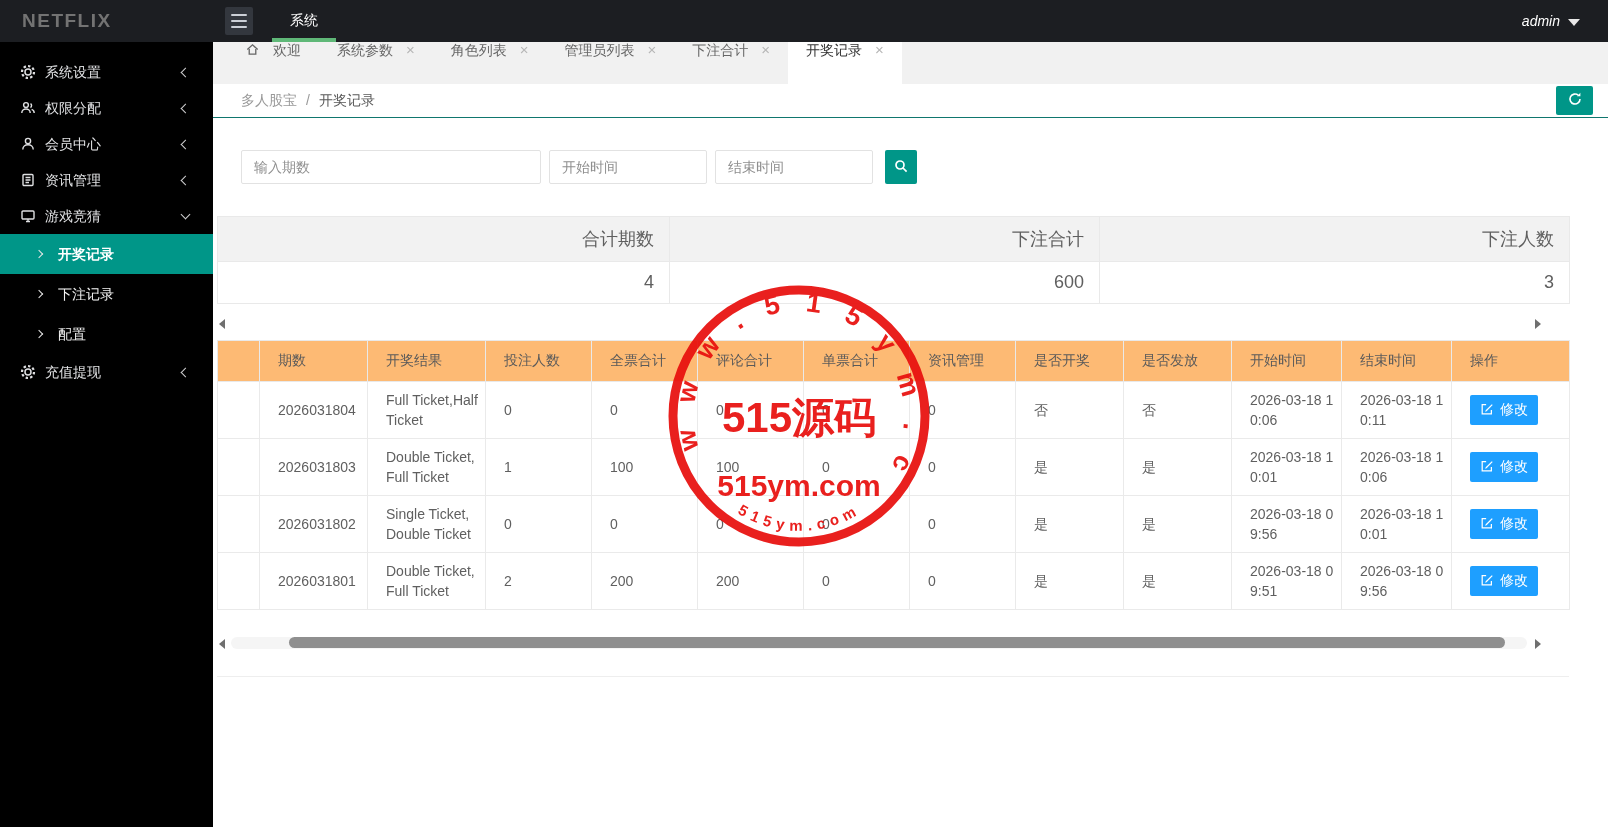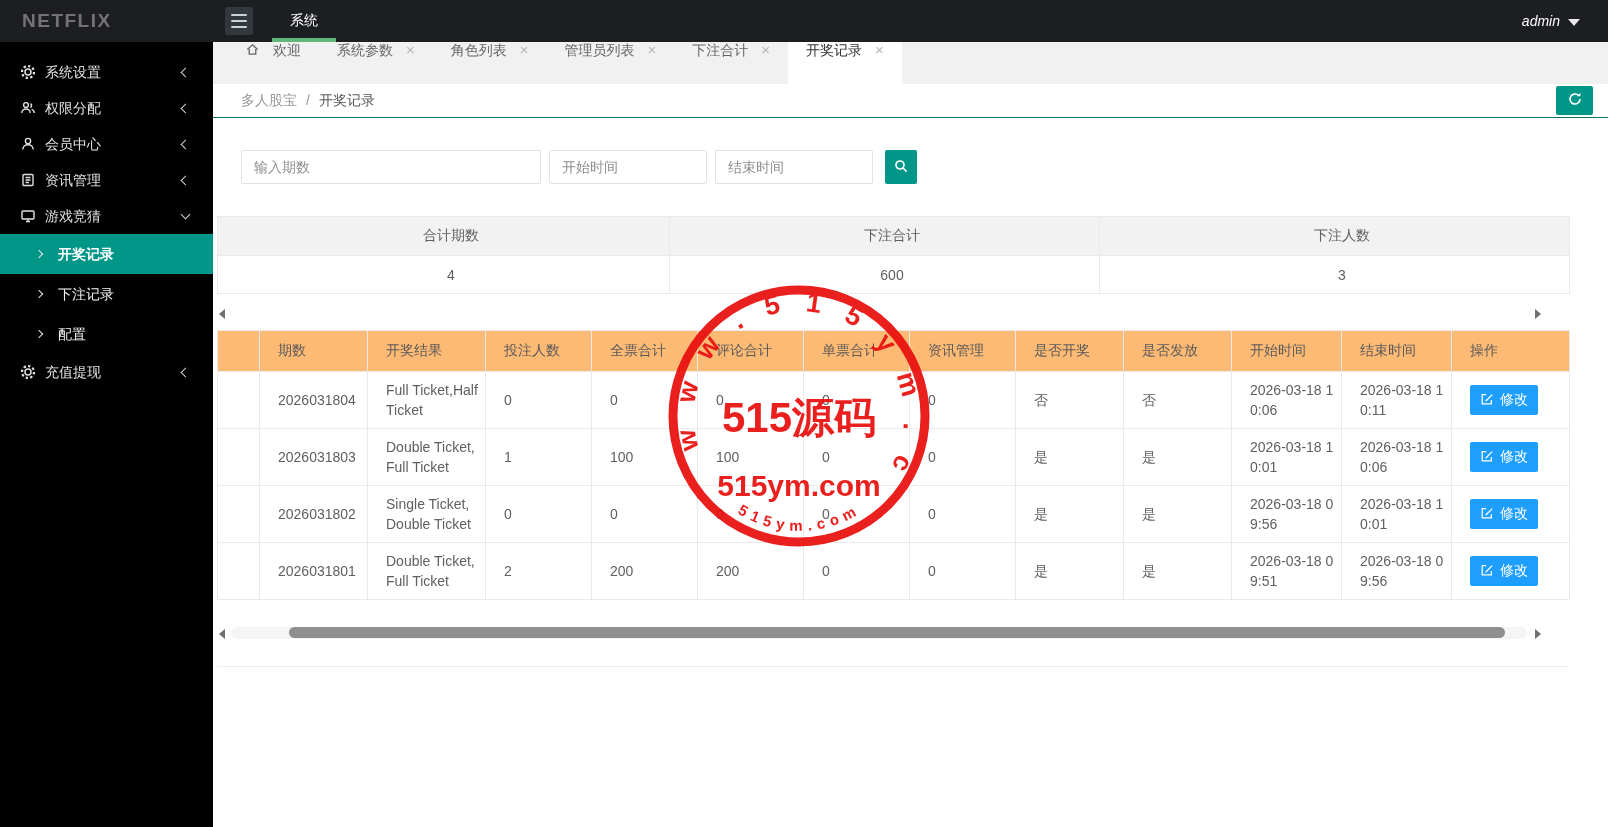--- a/index.html
+++ b/index.html
@@ -56,22 +56,22 @@
   .search-row input { height: 34px; border: 1px solid #e2e2e2; border-radius: 2px; padding: 0 12px; font-size: 14px;
                       color: #333; outline: none; font-family: "Liberation Sans", sans-serif; }
   .search-row input::placeholder { color: #8f8f8f; }
   .inp-period { width: 300px; }
   .inp-time { width: 158px; }
   .search-btn { width: 32px; height: 34px; background: #009688; border: none; border-radius: 2px;
                 display: flex; align-items: center; justify-content: center; cursor: pointer; margin-left: 4px; }
 
   table { border-collapse: collapse; table-layout: fixed; }
   .summary-table { margin-top: 32px; width: 1352px; }
-  .summary-table th, .summary-table td { border: 1px solid #e9e9e9; text-align: center; font-weight: normal;
-                 font-size: 14px; color: #5f5f5f; padding: 10px 15px 10px 30px; height: 38px; }
+  .summary-table th, .summary-table td { border: 1px solid #e9e9e9; text-align: right; font-weight: normal;
+                 font-size: 18px; color: #5f5f5f; padding: 10px 15px 10px 30px; height: 38px; }
   .summary-table th { background: #f2f2f2; }
 
   .hscroll { position: relative; height: 16px; }
   .hscroll-top { margin-top: 12px; }
   .hscroll-bottom { margin-top: 26px; }
   .tri { position: absolute; top: 3px; width: 0; height: 0; border-top: 5px solid transparent; border-bottom: 5px solid transparent; cursor: pointer; }
   .tri-left { left: 2px; border-right: 6px solid #6f6f6f; }
   .tri-right { left: 1318px; border-left: 6px solid #6f6f6f; }
   .scroll-track { position: absolute; left: 14px; top: 1px; width: 1296px; height: 12px; background: #f5f5f5; border-radius: 6px; }
   .scroll-thumb { position: absolute; left: 72px; top: 1px; width: 1216px; height: 11px; background: #8f8f8f; border-radius: 6px; cursor: pointer; }

